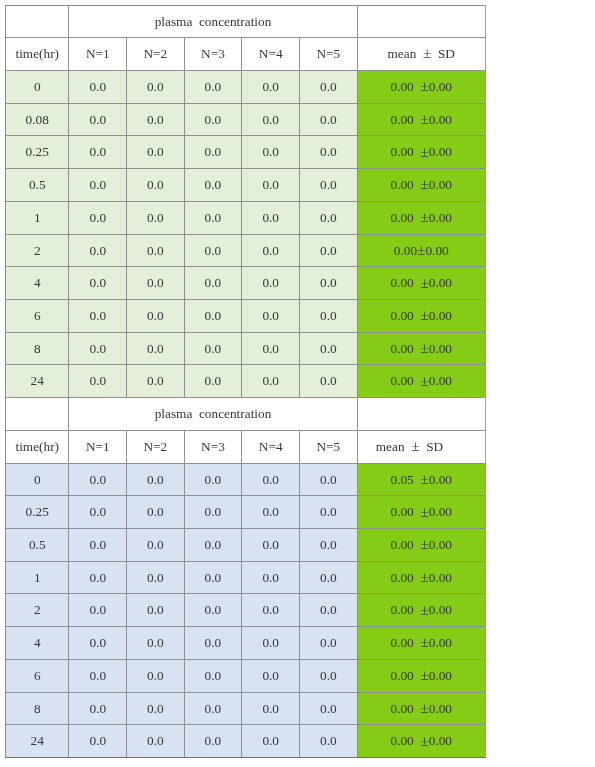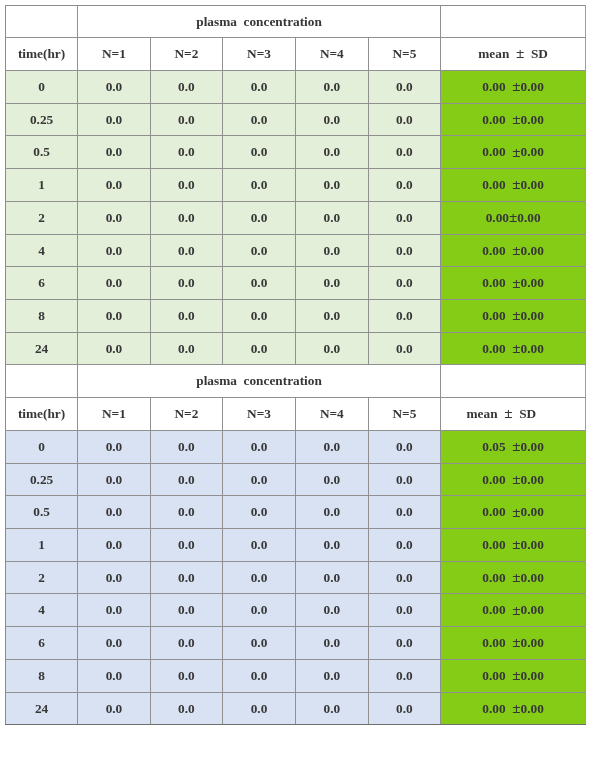--- a/index.html
+++ b/index.html
@@ -1,19 +1,19 @@
 <!DOCTYPE html>
 <html><head>
 <meta charset="utf-8">
 <style>
   html, body { margin:0; padding:0; background:#ffffff; }
   body { width:595px; height:767px; overflow:hidden;
          font-family:"Liberation Serif", serif;
          -webkit-font-smoothing:antialiased; }
-  .page { position:relative; width:595px; height:767px;font-weight:bold; }
+  .page { position:relative; width:486px; height:767px; }
   table.grid {
     position:absolute; left:5px; top:4.5px;
     border-collapse:collapse;
     table-layout:fixed;
     font-size:13.3px;
     color:#373737;
   }
   table.grid td {
     border:1px solid #909090;
     text-align:center;
@@ -66,20 +66,29 @@
     <tr class="data-row">
         <td class="green">0</td>
         <td class="green">0.0</td>
         <td class="green">0.0</td>
         <td class="green">0.0</td>
         <td class="green">0.0</td>
         <td class="green">0.0</td>
         <td class="meancell">0.00  <span class="pm">±</span>0.00</td>
     </tr>
     <tr class="data-row">
+        <td class="green">0.08</td>
+        <td class="green">0.0</td>
+        <td class="green">0.0</td>
+        <td class="green">0.0</td>
+        <td class="green">0.0</td>
+        <td class="green">0.0</td>
+        <td class="meancell">0.00  <span class="pm">±</span>0.00</td>
+    </tr>
+    <tr class="data-row">
         <td class="green">0.25</td>
         <td class="green">0.0</td>
         <td class="green">0.0</td>
         <td class="green">0.0</td>
         <td class="green">0.0</td>
         <td class="green">0.0</td>
         <td class="meancell">0.00  <span class="pm">±</span>0.00</td>
     </tr>
     <tr class="data-row">
         <td class="green">0.5</td>

